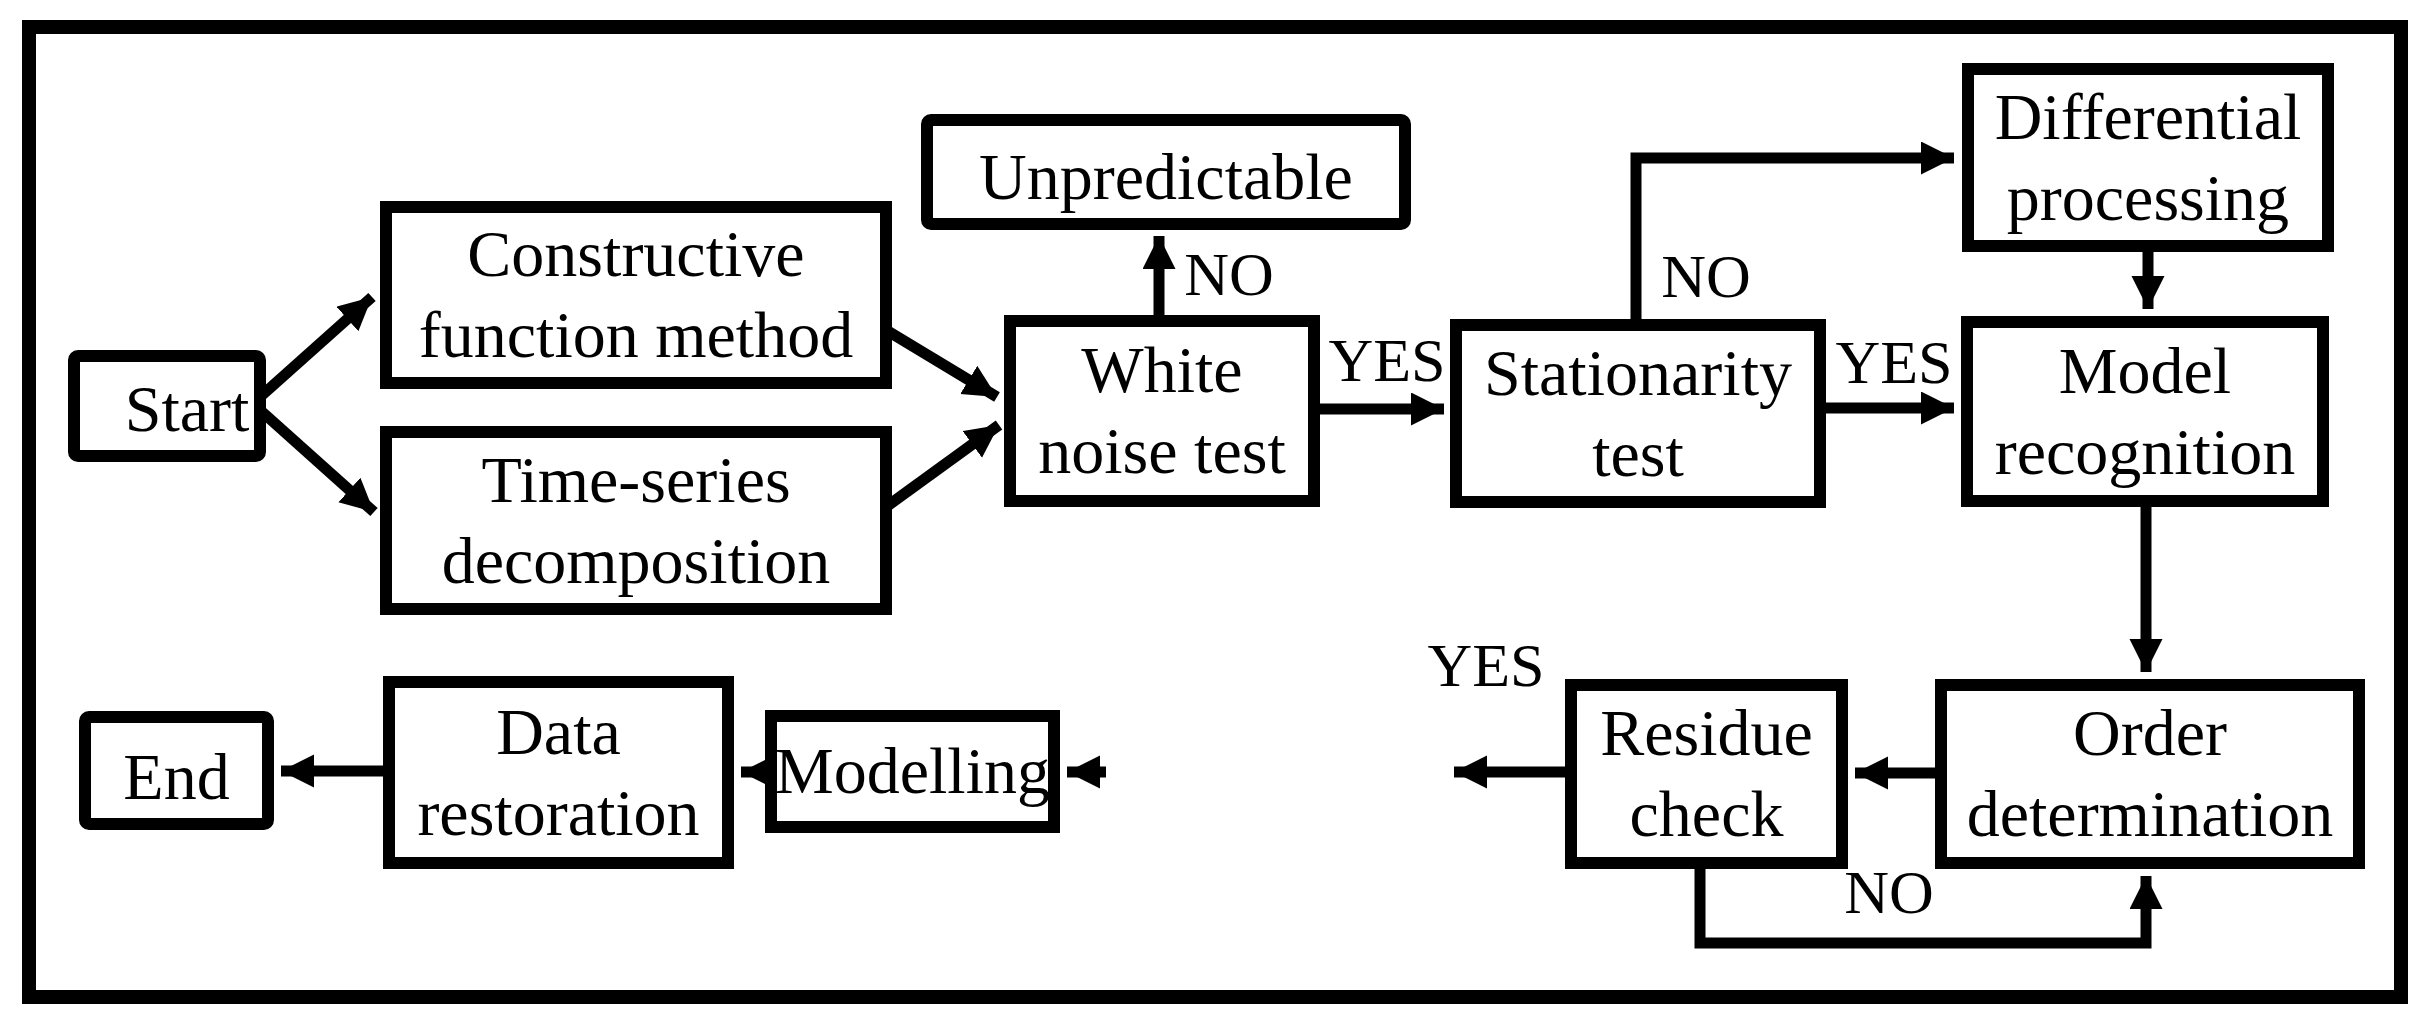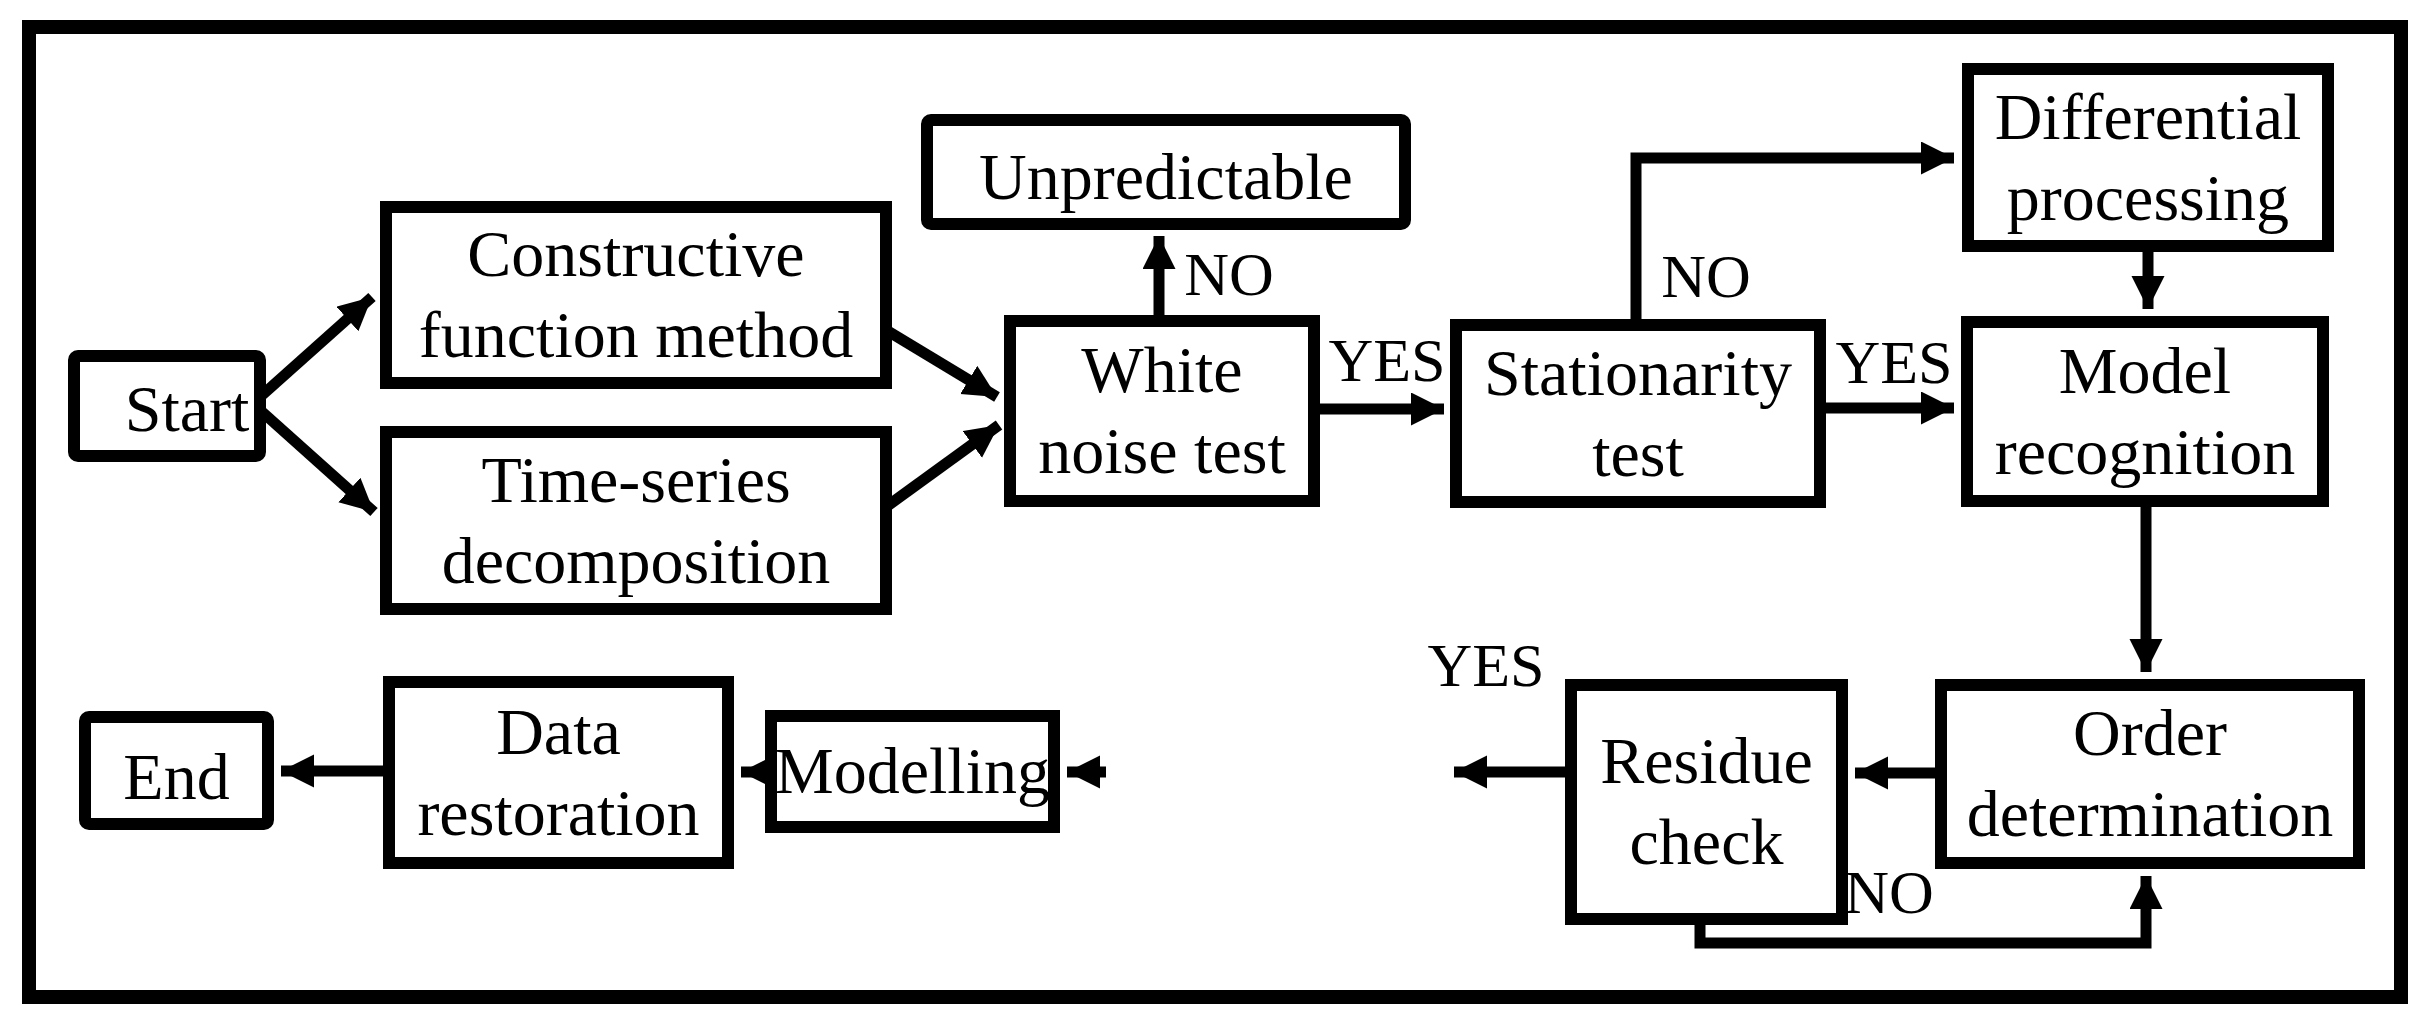--- a/index.html
+++ b/index.html
@@ -26,21 +26,21 @@
   
   .n-start        {left:68px;   top:350px; width:198px; height:112px;padding-left:40px;}
   .n-constructive {left:380px;  top:201px; width:512px; height:188px;}
   .n-timeseries   {left:380px;  top:426px; width:512px; height:189px;}
   .n-unpredictable{left:921px;  top:114px; width:490px; height:116px;}
   .n-whitenoise   {left:1004px; top:315px; width:316px; height:192px;}
   .n-stationarity {left:1450px; top:319px; width:376px; height:189px;}
   .n-differential {left:1962px; top:63px;  width:372px; height:189px;}
   .n-modelrecog   {left:1961px; top:316px; width:368px; height:191px;}
   .n-orderdet     {left:1935px; top:679px; width:430px; height:190px;}
-  .n-residue      {left:1565px; top:679px; width:283px; height:246px;}
+  .n-residue      {left:1565px; top:679px; width:283px; height:190px;}
   .n-modelling    {left:1100px; top:714px; width:347px; height:116px;}
   .n-forecast     {left:765px;  top:710px; width:295px; height:123px;}
   .n-datarest     {left:383px;  top:676px; width:351px; height:193px;}
   .n-end          {left:79px;   top:711px; width:195px; height:119px;}
   
   .l-wn-no  {left:1229px; top:274px;}
   .l-wn-yes {left:1387px; top:360px;}
   .l-st-no  {left:1706px; top:276px;}
   .l-st-yes {left:1894px; top:362px;}
   .l-rc-yes {left:1486px; top:665px;}

